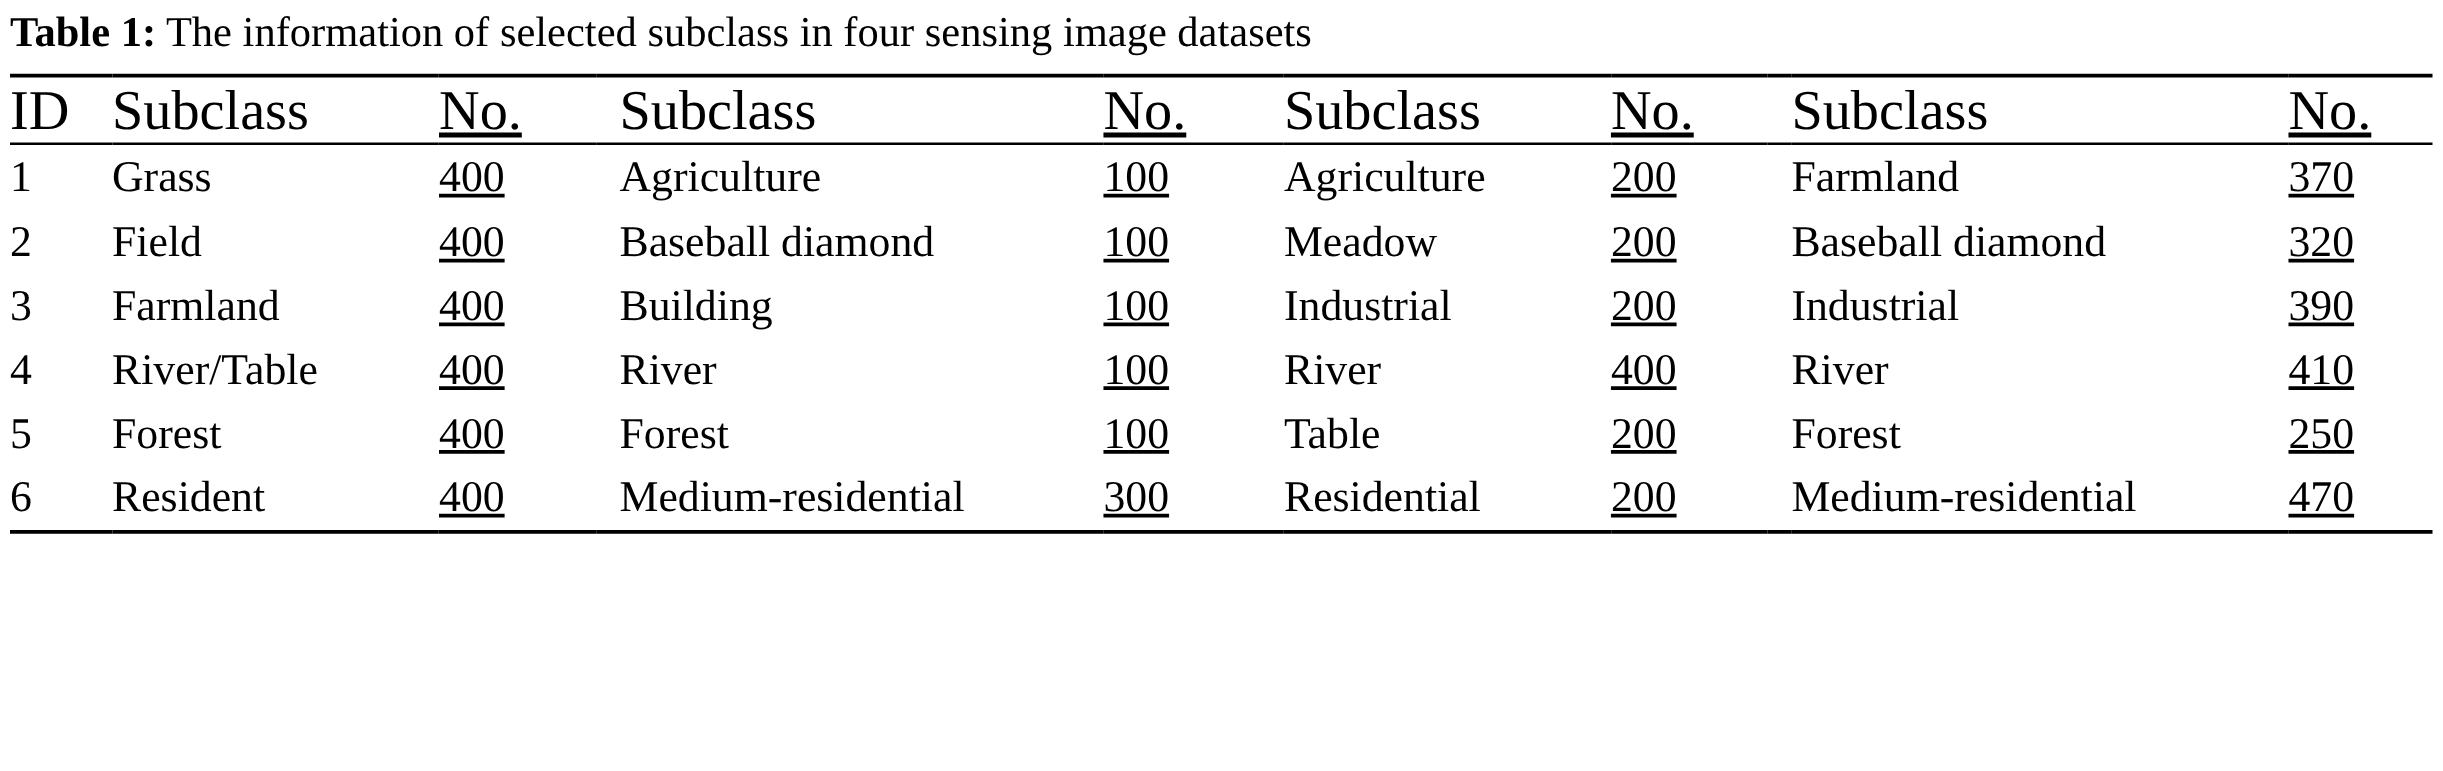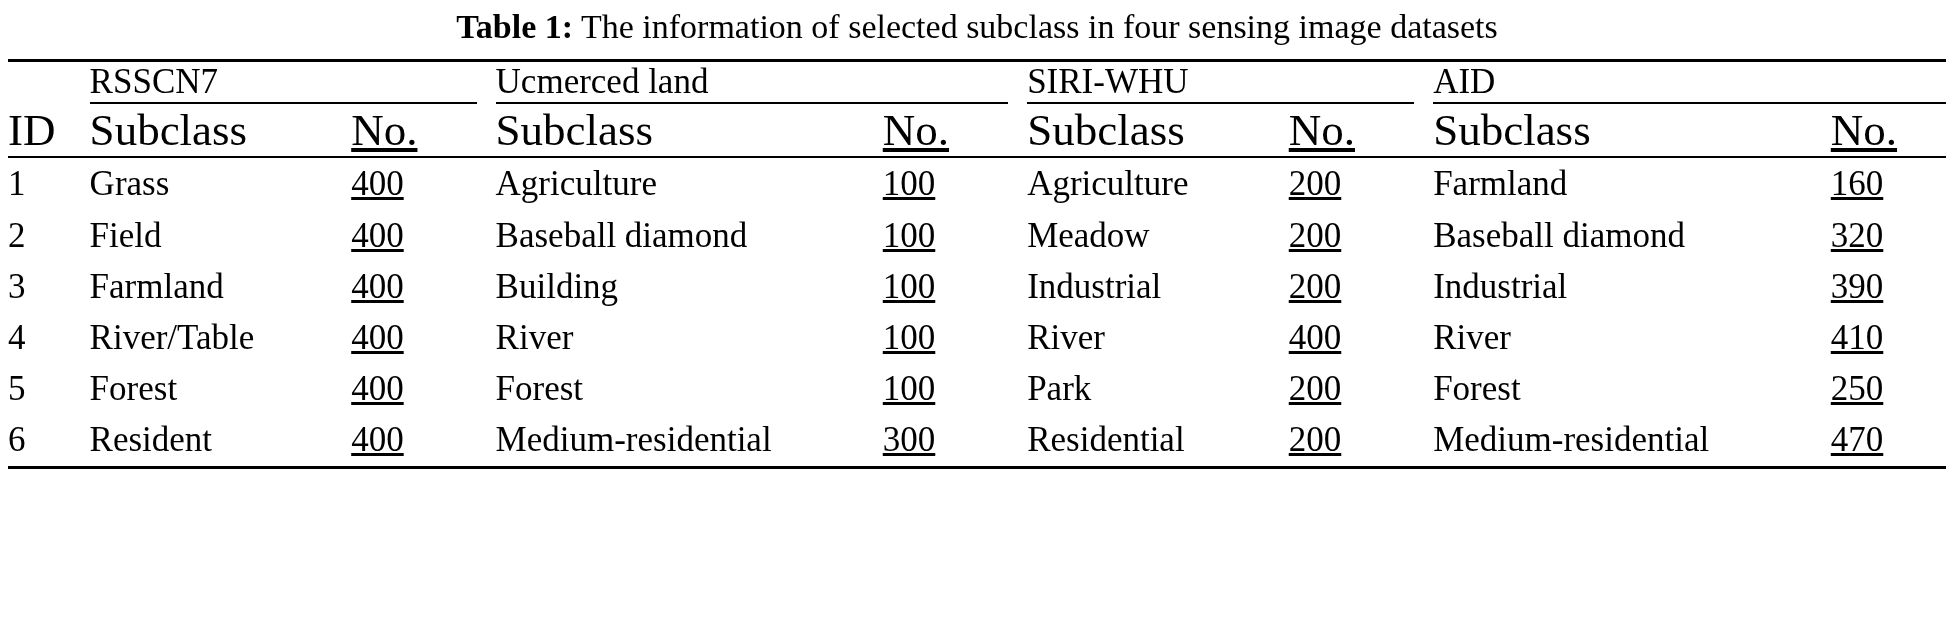--- a/index.html
+++ b/index.html
@@ -13,21 +13,20 @@
     font-family: "Liberation Serif", "DejaVu Serif", serif;
     color: #000000;
     overflow: hidden;
   }
   .table-wrap {
     width: 1954px;
     box-sizing: border-box;
     padding: 0 8px;
   }
   .caption {
-    text-align: center;
     font-size: 34px;
     line-height: 1.1;
     padding-top: 8px;
     padding-bottom: 14px;
     white-space: nowrap;
   }
   .caption .caption-label {
     font-weight: bold;
   }
   table.data {
@@ -114,30 +113,20 @@
       <col class="spacer">
       <col class="w-sub4">
       <col class="w-no4">
     </colgroup>
 
     <tbody>
       <tr class="rule-top">
         <td colspan="12"></td>
       </tr>
 
-      <tr class="grouphdr">
-        <td></td>
-        <td class="gline" colspan="2">RSSCN7</td>
-        <td></td>
-        <td class="gline" colspan="2">Ucmerced land</td>
-        <td></td>
-        <td class="gline" colspan="2">SIRI-WHU</td>
-        <td></td>
-        <td class="gline" colspan="2">AID</td>
-      </tr>
 
       <tr class="colhdr">
         <td class="c-id">ID</td>
         <td class="c-sub">Subclass</td>
         <td class="c-no">No.</td>
         <td></td>
         <td class="c-sub">Subclass</td>
         <td class="c-no">No.</td>
         <td></td>
         <td class="c-sub">Subclass</td>
@@ -158,21 +147,21 @@
         <td class="c-sub">Grass</td>
         <td class="c-no">400</td>
         <td></td>
         <td class="c-sub">Agriculture</td>
         <td class="c-no">100</td>
         <td></td>
         <td class="c-sub">Agriculture</td>
         <td class="c-no">200</td>
         <td></td>
         <td class="c-sub">Farmland</td>
-        <td class="c-no">160</td>
+        <td class="c-no">370</td>
       </tr>
 
       <tr>
         <td class="c-id">2</td>
         <td class="c-sub">Field</td>
         <td class="c-no">400</td>
         <td></td>
         <td class="c-sub">Baseball diamond</td>
         <td class="c-no">100</td>
         <td></td>
@@ -214,21 +203,21 @@
       </tr>
 
       <tr>
         <td class="c-id">5</td>
         <td class="c-sub">Forest</td>
         <td class="c-no">400</td>
         <td></td>
         <td class="c-sub">Forest</td>
         <td class="c-no">100</td>
         <td></td>
-        <td class="c-sub">Park</td>
+        <td class="c-sub">Table</td>
         <td class="c-no">200</td>
         <td></td>
         <td class="c-sub">Forest</td>
         <td class="c-no">250</td>
       </tr>
 
       <tr>
         <td class="c-id">6</td>
         <td class="c-sub">Resident</td>
         <td class="c-no">400</td>

